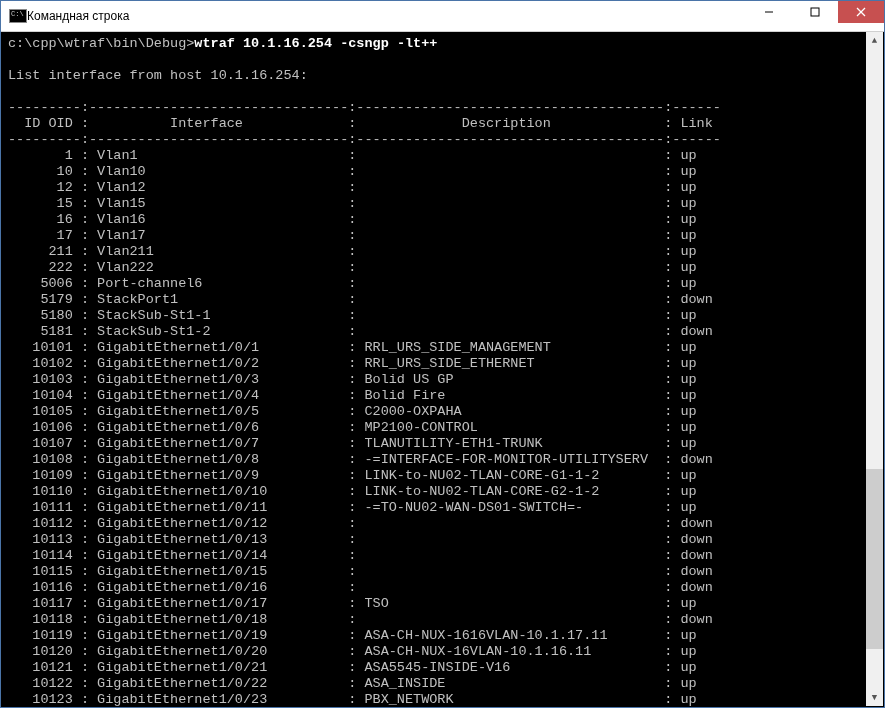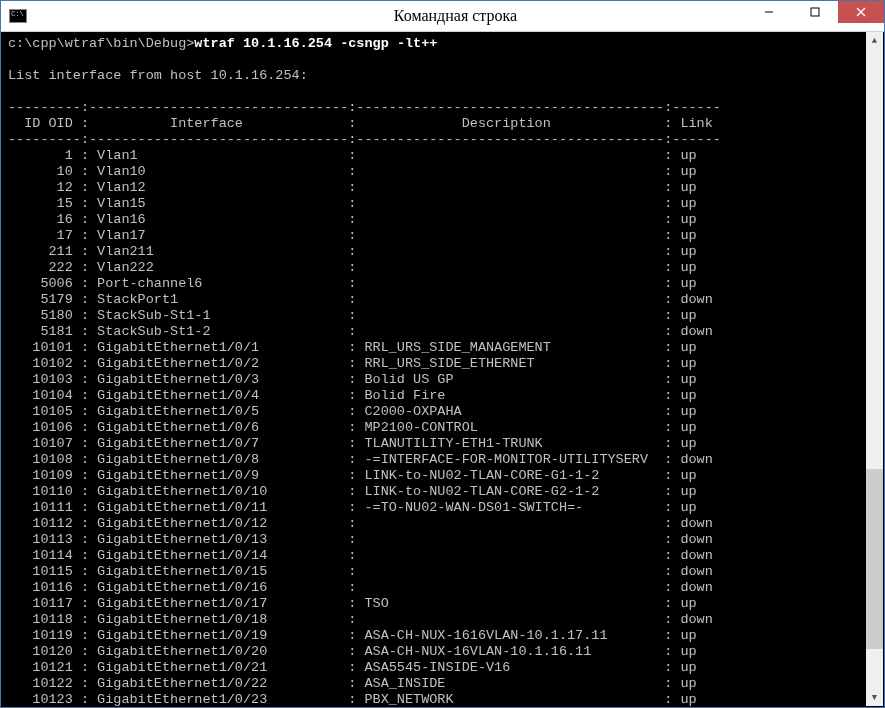--- a/index.html
+++ b/index.html
@@ -1,20 +1,20 @@
 <!DOCTYPE html>
 <html><head>
 <meta charset="utf-8">
 <style>
   html,body{margin:0;padding:0;background:#555;font-family:Consolas,'Courier New',monospace;}
   .window{width:885px;height:708px;background:#000;border:1px solid #4a74a8;box-sizing:border-box;position:relative;}
   .titlebar{height:30px;background:#fff;border-bottom:1px solid #d0d0d0;display:flex;align-items:center;position:relative;}
   .title-icon{width:16px;height:12px;margin-left:8px;background:#000;border:1px solid #888;position:relative;}
   .title-icon::after{content:"C:\\";color:#ccc;font-size:7px;position:absolute;top:0;left:1px;}
-  .title-text{flex:1;text-align:center;font-family:Liberation Serif, serif;font-size:16px;color:#000;}
+  .title-text{flex:1;font-family:Liberation Sans, sans-serif;font-size:12px;color:#000;}
   .win-controls{display:flex;height:100%;position:absolute;right:0;top:0;}
   .win-btn{width:46px;height:22px;display:flex;align-items:center;justify-content:center;font-family:'Segoe UI',sans-serif;}
   .win-btn.min{color:#000;}
   .win-btn.max{color:#000;}
   .win-btn.close{background:#c75050;color:#fff;width:46px;height:22px;}
   .win-btn svg{display:block;}
   .terminal{position:absolute;top:31px;left:1px;right:18px;bottom:1px;background:#000;color:#c0c0c0;font-family:Consolas,'Lucida Console','Courier New',monospace;font-size:13.5px;line-height:16px;padding:4px 2px 4px 6px;overflow:hidden;white-space:pre;}
   .scrollbar-v{position:absolute;top:31px;right:1px;bottom:1px;width:17px;background:#f0f0f0;}
   .sb-btn{width:17px;height:17px;background:#f0f0f0;display:flex;align-items:center;justify-content:center;color:#555;font-size:9px;}
   .sb-track{position:absolute;top:17px;bottom:17px;left:0;right:0;background:#f0f0f0;}

